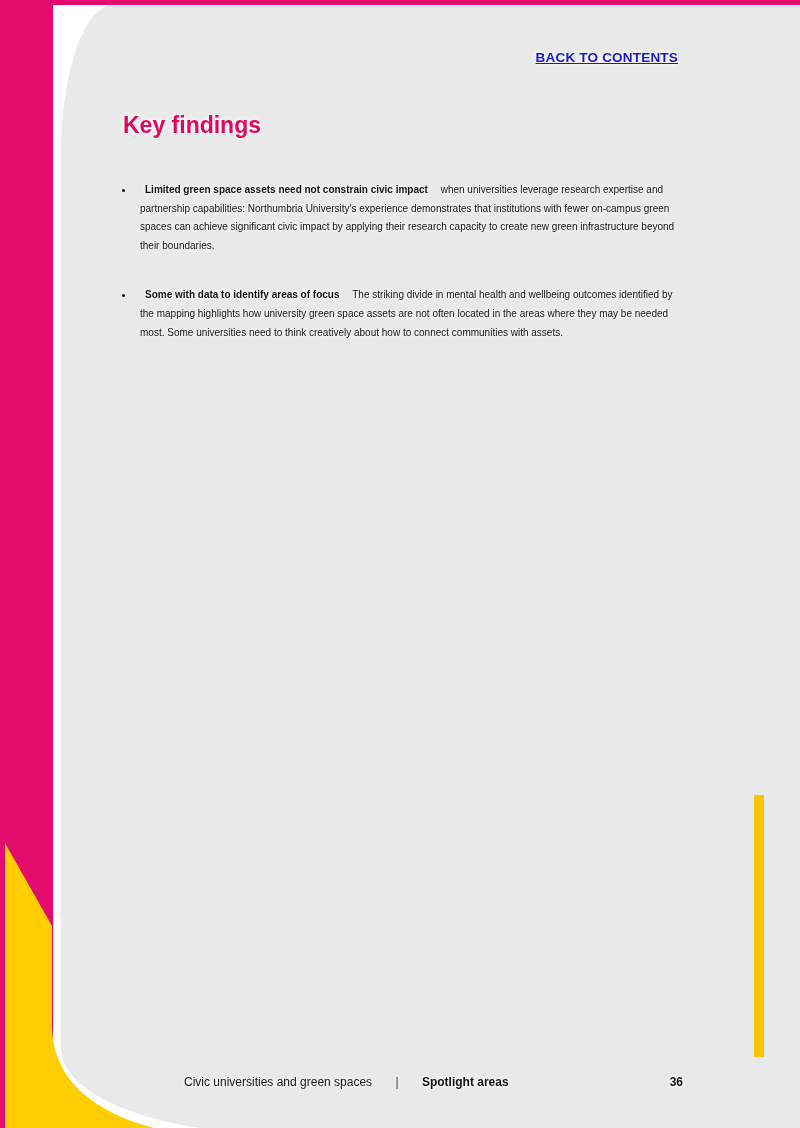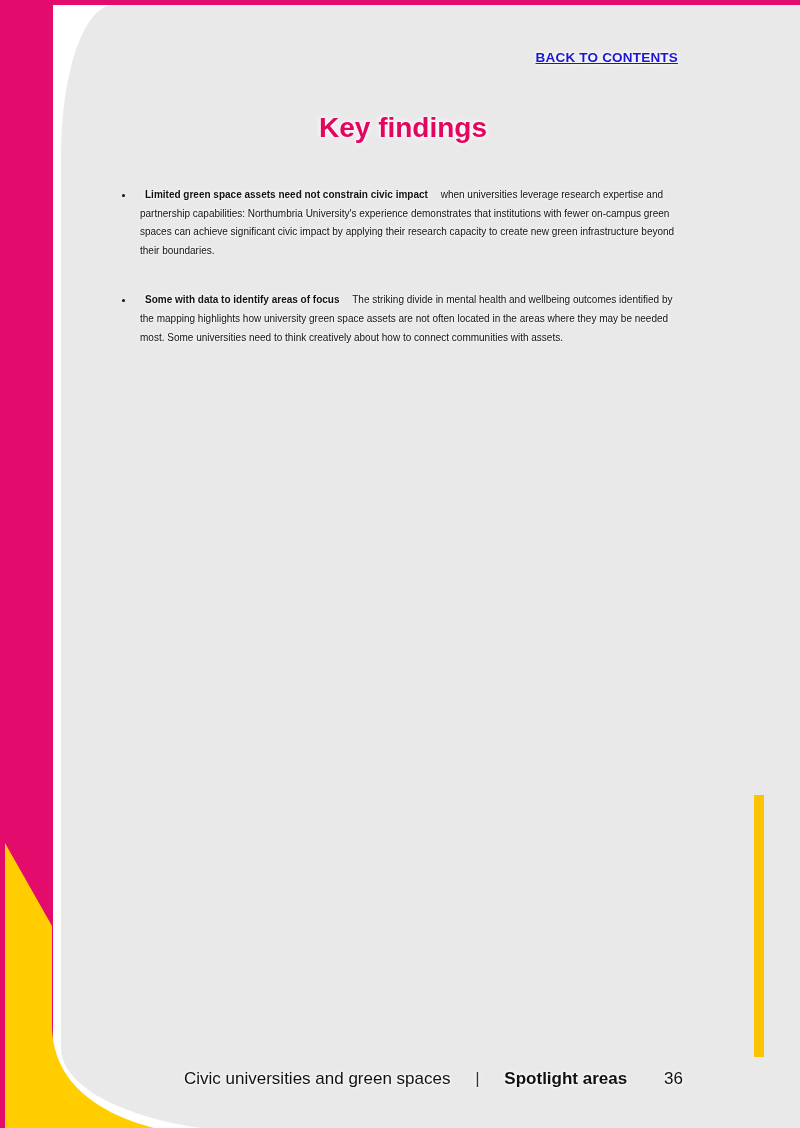--- a/index.html
+++ b/index.html
@@ -45,25 +45,24 @@
     font-size: 13.5px;
     font-weight: bold;
     color: #1a16d6;
     text-decoration: underline;
     letter-spacing: 0.2px;
     text-shadow: 0 0 3px #fff, 0 0 6px #fff;
     cursor: pointer;
   }
   .heading {
     margin-top: 36px;
-    font-size: 28px;
+    font-size: 23px;
     font-weight: bold;
     color: #e40560;
     text-shadow: 0 0 3px #fff, 0 0 6px #fff;
-    text-align: center;
   }
   ul.bullets {
     margin-top: 26px;
     padding-left: 17px;
     list-style: disc outside;
   }
   ul.bullets li {
     font-size: 10px;
     line-height: 18.6px;
     color: #111111;
@@ -81,27 +80,27 @@
     background: #fcc300;
   }
   .footer {
     position: absolute;
     left: 108px;
     right: 112px;
     bottom: 34px;
     display: flex;
     justify-content: space-between;
     align-items: center;
-    font-size: 17px;
+    font-size: 12px;
     color: #111;
     text-shadow: 0 0 3px #fff, 0 0 5px #fff;
   }
   .footer .sep { margin: 0 10px; color: #333; }
   .footer .section { font-weight: bold; }
-  .footer .page-num { font-weight: normal; }
+  .footer .page-num { font-weight: bold; }
 </style>
 </head>
 <body>
 
 <div class="white-layer"></div>
 <div class="yellow-wedge"></div>
 
 <div class="panel">
   <div class="column">
     <div class="back-link-row">

